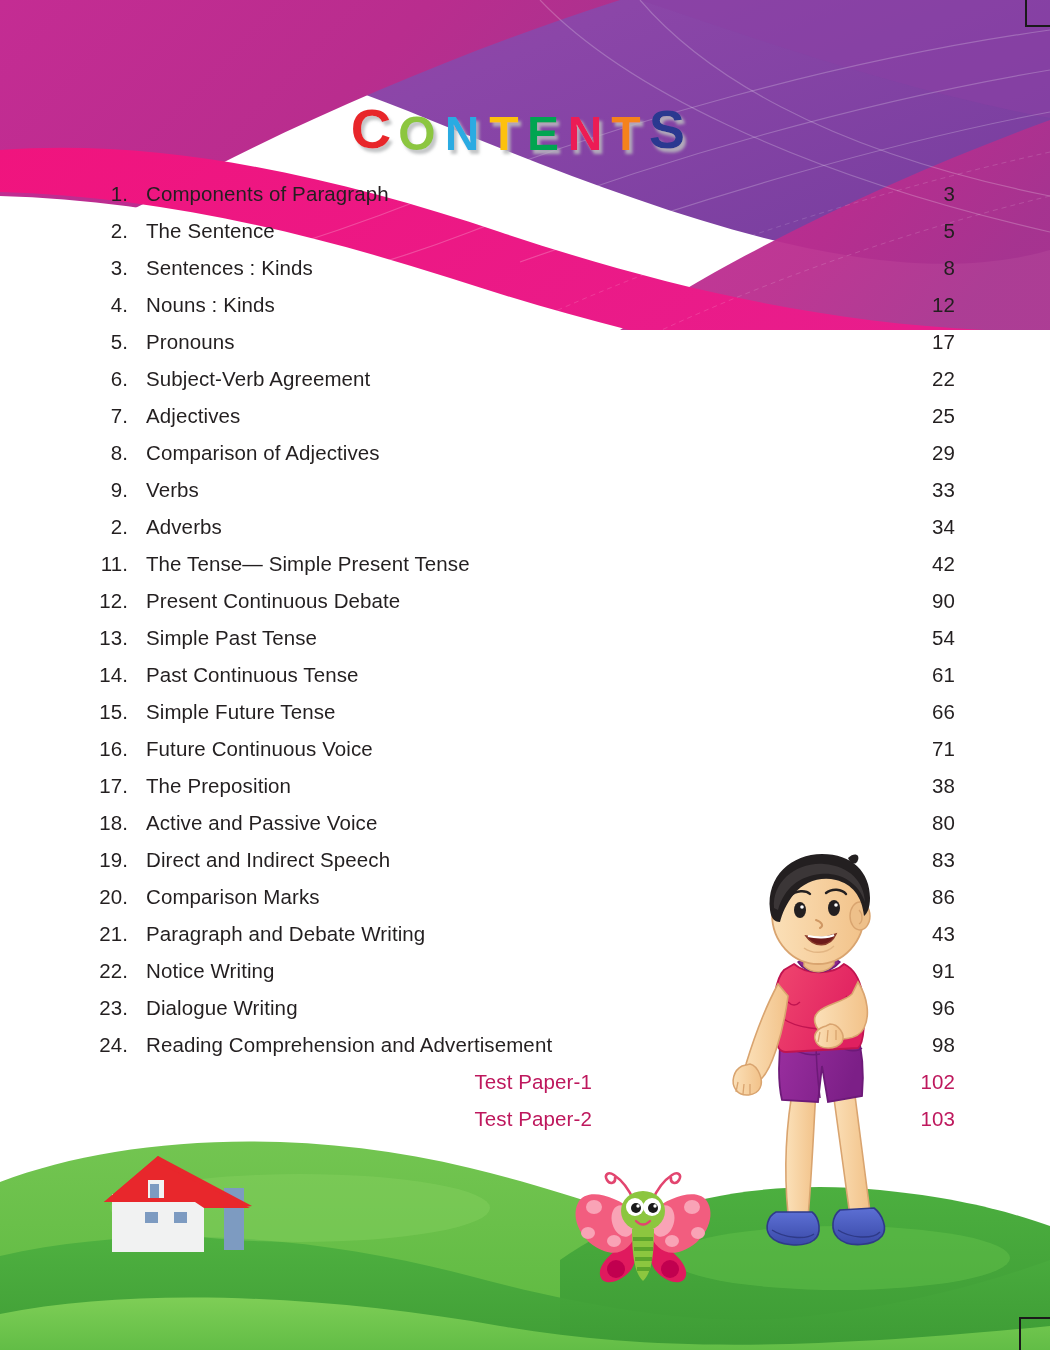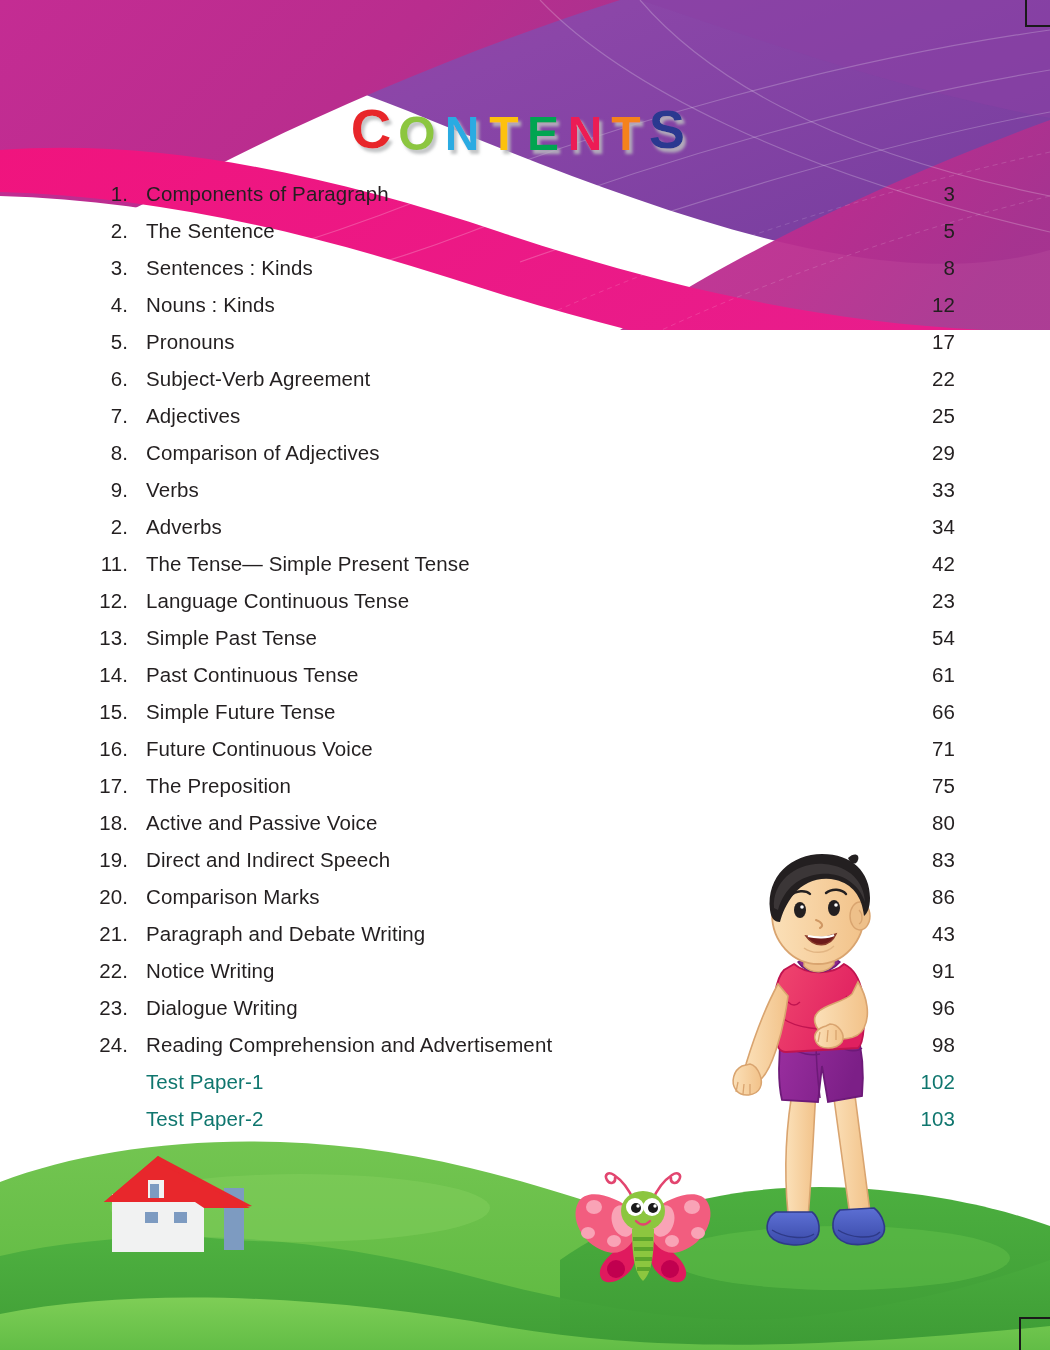--- a/index.html
+++ b/index.html
@@ -58,21 +58,21 @@
     padding-left:18px;
     white-space:nowrap;
   }
   .toc-page {
     flex:0 0 110px;
     text-align:right;
     padding-right:95px;
     font-size:20.5px;
   }
   .toc-row.test .toc-title,
-  .toc-row.test .toc-page { color:#0f766e; }
+  .toc-row.test .toc-page { color:#be185d;text-align:center; }
   .toc-row.test .toc-num { color:transparent; }
 
   
   #boy       { position:absolute; left:712px; top:852px;  width:205px; height:420px; z-index:3; }
   #butterfly { position:absolute; left:568px; top:1145px; width:150px; height:150px; z-index:3; }
   #house     { position:absolute; left:100px; top:1150px; width:185px; height:115px; z-index:3; }
 
   
   .crop { position:absolute; z-index:9; }
   #crop-tr { right:0px;  top:0px;   width:42px; height:30px; }
@@ -205,22 +205,22 @@
         <span class="toc-title">Adverbs</span>
         <span class="toc-page">34</span>
       </div>
       <div class="toc-row">
         <span class="toc-num">11.</span>
         <span class="toc-title">The Tense— Simple Present Tense</span>
         <span class="toc-page">42</span>
       </div>
       <div class="toc-row">
         <span class="toc-num">12.</span>
-        <span class="toc-title">Language Continuous Tense</span>
-        <span class="toc-page">23</span>
+        <span class="toc-title">Present Continuous Debate</span>
+        <span class="toc-page">90</span>
       </div>
       <div class="toc-row">
         <span class="toc-num">13.</span>
         <span class="toc-title">Simple Past Tense</span>
         <span class="toc-page">54</span>
       </div>
       <div class="toc-row">
         <span class="toc-num">14.</span>
         <span class="toc-title">Past Continuous Tense</span>
         <span class="toc-page">61</span>
@@ -231,21 +231,21 @@
         <span class="toc-page">66</span>
       </div>
       <div class="toc-row">
         <span class="toc-num">16.</span>
         <span class="toc-title">Future Continuous Voice</span>
         <span class="toc-page">71</span>
       </div>
       <div class="toc-row">
         <span class="toc-num">17.</span>
         <span class="toc-title">The Preposition</span>
-        <span class="toc-page">75</span>
+        <span class="toc-page">38</span>
       </div>
       <div class="toc-row">
         <span class="toc-num">18.</span>
         <span class="toc-title">Active and Passive Voice</span>
         <span class="toc-page">80</span>
       </div>
       <div class="toc-row">
         <span class="toc-num">19.</span>
         <span class="toc-title">Direct and Indirect Speech</span>
         <span class="toc-page">83</span>

